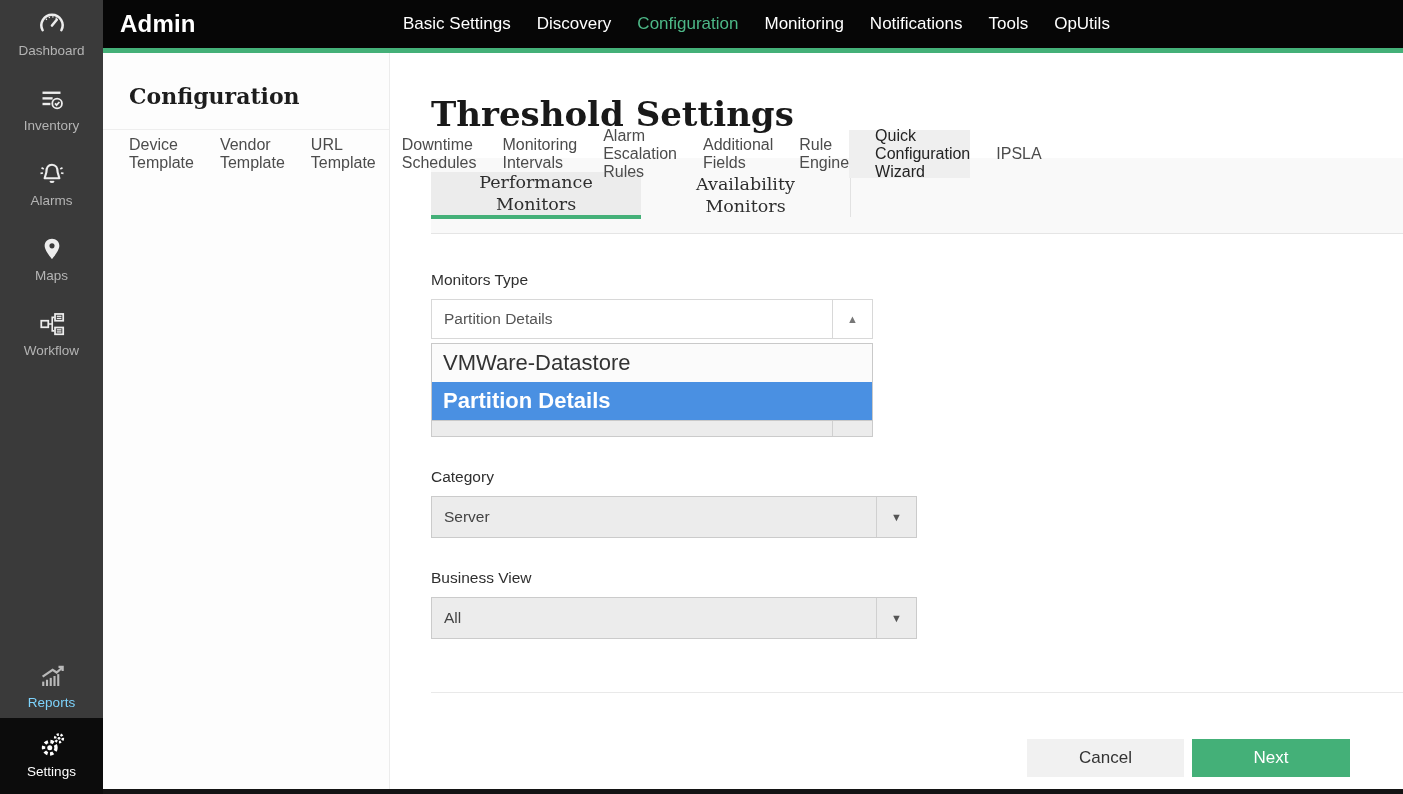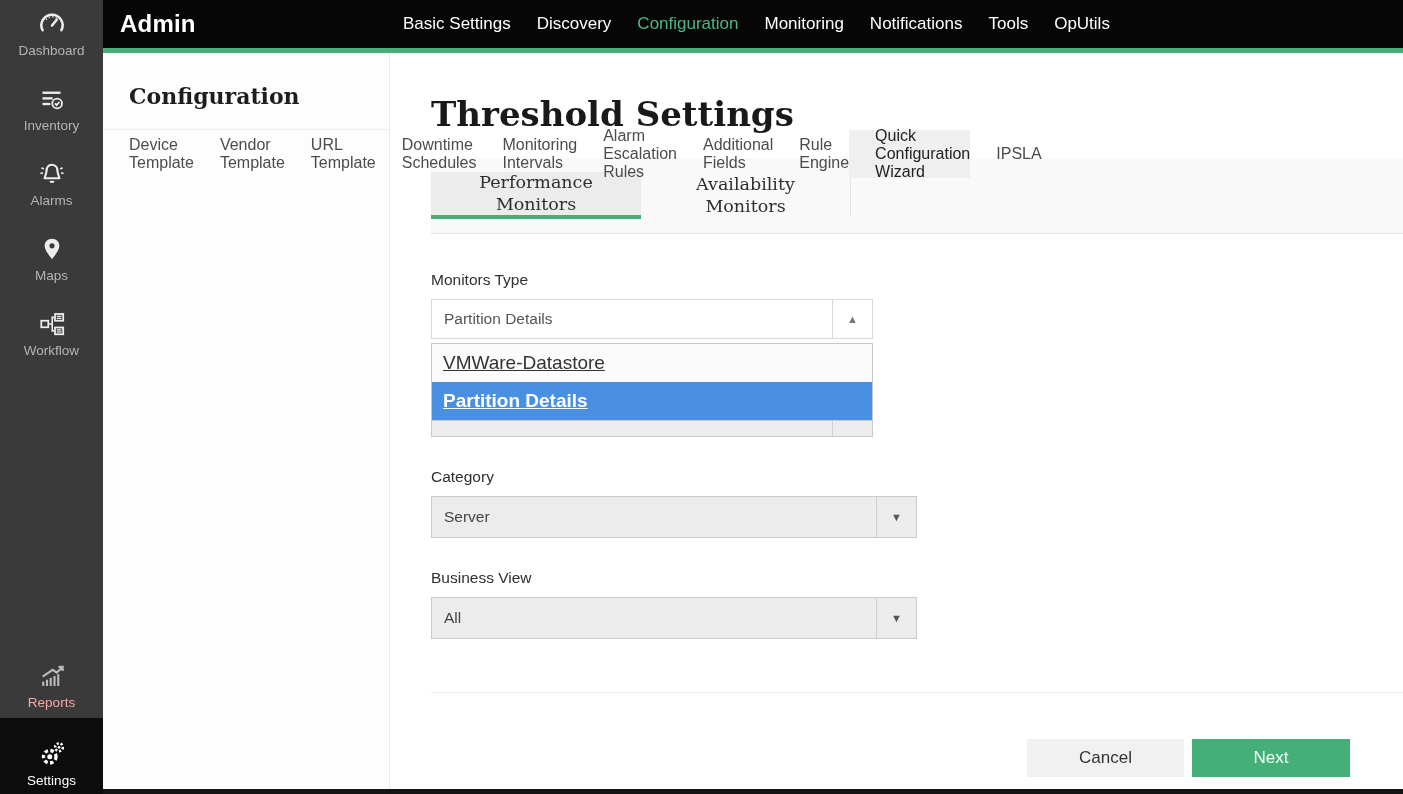--- a/index.html
+++ b/index.html
@@ -12,22 +12,22 @@
   html,body{width:1403px;height:794px;overflow:hidden;}
   body{font-family:"Liberation Sans",sans-serif;background:#fff;position:relative;}
 
   
   .sidebar{position:absolute;left:0;top:0;width:103px;height:794px;background:var(--sidebar-bg);
            display:flex;flex-direction:column;z-index:30;}
   .sb-item{height:60px;margin-bottom:15px;display:flex;flex-direction:column;align-items:center;
            justify-content:flex-end;gap:4px;cursor:pointer;padding-bottom:2px;}
   .sb-item .sb-label{font-size:13.5px;color:#b4b4b4;}
   .sb-item.reports{margin-top:auto;margin-bottom:0;height:72px;padding-bottom:8px;}
-  .sb-item.reports .sb-label{color:#fca5a5;}
-  .sb-item.settings{height:76px;margin-bottom:0;background:#0c0c0c;padding-bottom:6px;}
+  .sb-item.reports .sb-label{color:#7dd3fc;}
+  .sb-item.settings{height:76px;margin-bottom:0;background:#0c0c0c;padding-bottom:15px;}
   .sb-item.settings .sb-label{color:#fff;}
   .sb-icon{width:30px;height:30px;display:flex;align-items:center;justify-content:center;}
 
   
   .topbar{position:absolute;left:103px;top:0;right:0;height:48px;background:#060606;
           display:flex;align-items:center;z-index:20;}
   .topbar-title{color:#fff;font-size:24px;font-weight:700;margin-left:17px;letter-spacing:.2px;}
   .topnav{position:absolute;left:300px;display:flex;gap:26px;align-items:center;}
   .topnav-item{color:#fff;font-size:17px;cursor:pointer;white-space:nowrap;}
   .topnav-item.active{color:var(--nav-green);}
@@ -64,22 +64,22 @@
             border:1px solid #d8d8d8;display:flex;cursor:pointer;}
   .combo-value{flex:1;padding-left:12px;font-size:15.5px;color:#555;display:flex;align-items:center;}
   .combo-arrow{width:40px;border-left:1px solid #d8d8d8;display:flex;align-items:center;
                justify-content:center;font-size:11px;color:#777;}
   .covered-select{position:absolute;top:96px;left:0;width:442px;height:42px;background:#ececec;
                   border:1px solid #cbcbcb;display:flex;z-index:1;cursor:pointer;}
   .covered-select .combo-value{color:#444;}
   .covered-select .combo-arrow{border-left:1px solid #d0d0d0;color:#555;}
   .dropdown-panel{position:absolute;top:44px;left:0;width:442px;z-index:2;background:#fbfbfb;
                   border:1px solid #c9c9c9;}
-  .dd-option{height:38px;display:flex;align-items:center;padding-left:11px;font-size:19px;
-             color:#333;cursor:pointer;text-decoration:underline;}
+  .dd-option{height:38px;display:flex;align-items:center;padding-left:11px;font-size:22px;
+             color:#333;cursor:pointer;}
   .dd-option.selected{background:var(--hl-blue);color:#fff;font-weight:600;}
 
   .select{width:486px;height:42px;background:#ececec;border:1px solid #cbcbcb;display:flex;cursor:pointer;}
   .select .combo-value{color:#444;}
   .select .combo-arrow{border-left:1px solid #d0d0d0;color:#555;width:40px;}
 
   .divider{margin-top:53px;margin-right:0;border-top:1px solid #e9e9e9;}
   .btn-row{margin-top:46px;display:flex;justify-content:flex-end;gap:8px;padding-right:53px;}
   .btn{height:38px;display:flex;align-items:center;justify-content:center;font-size:17px;cursor:pointer;
        border:none;}

